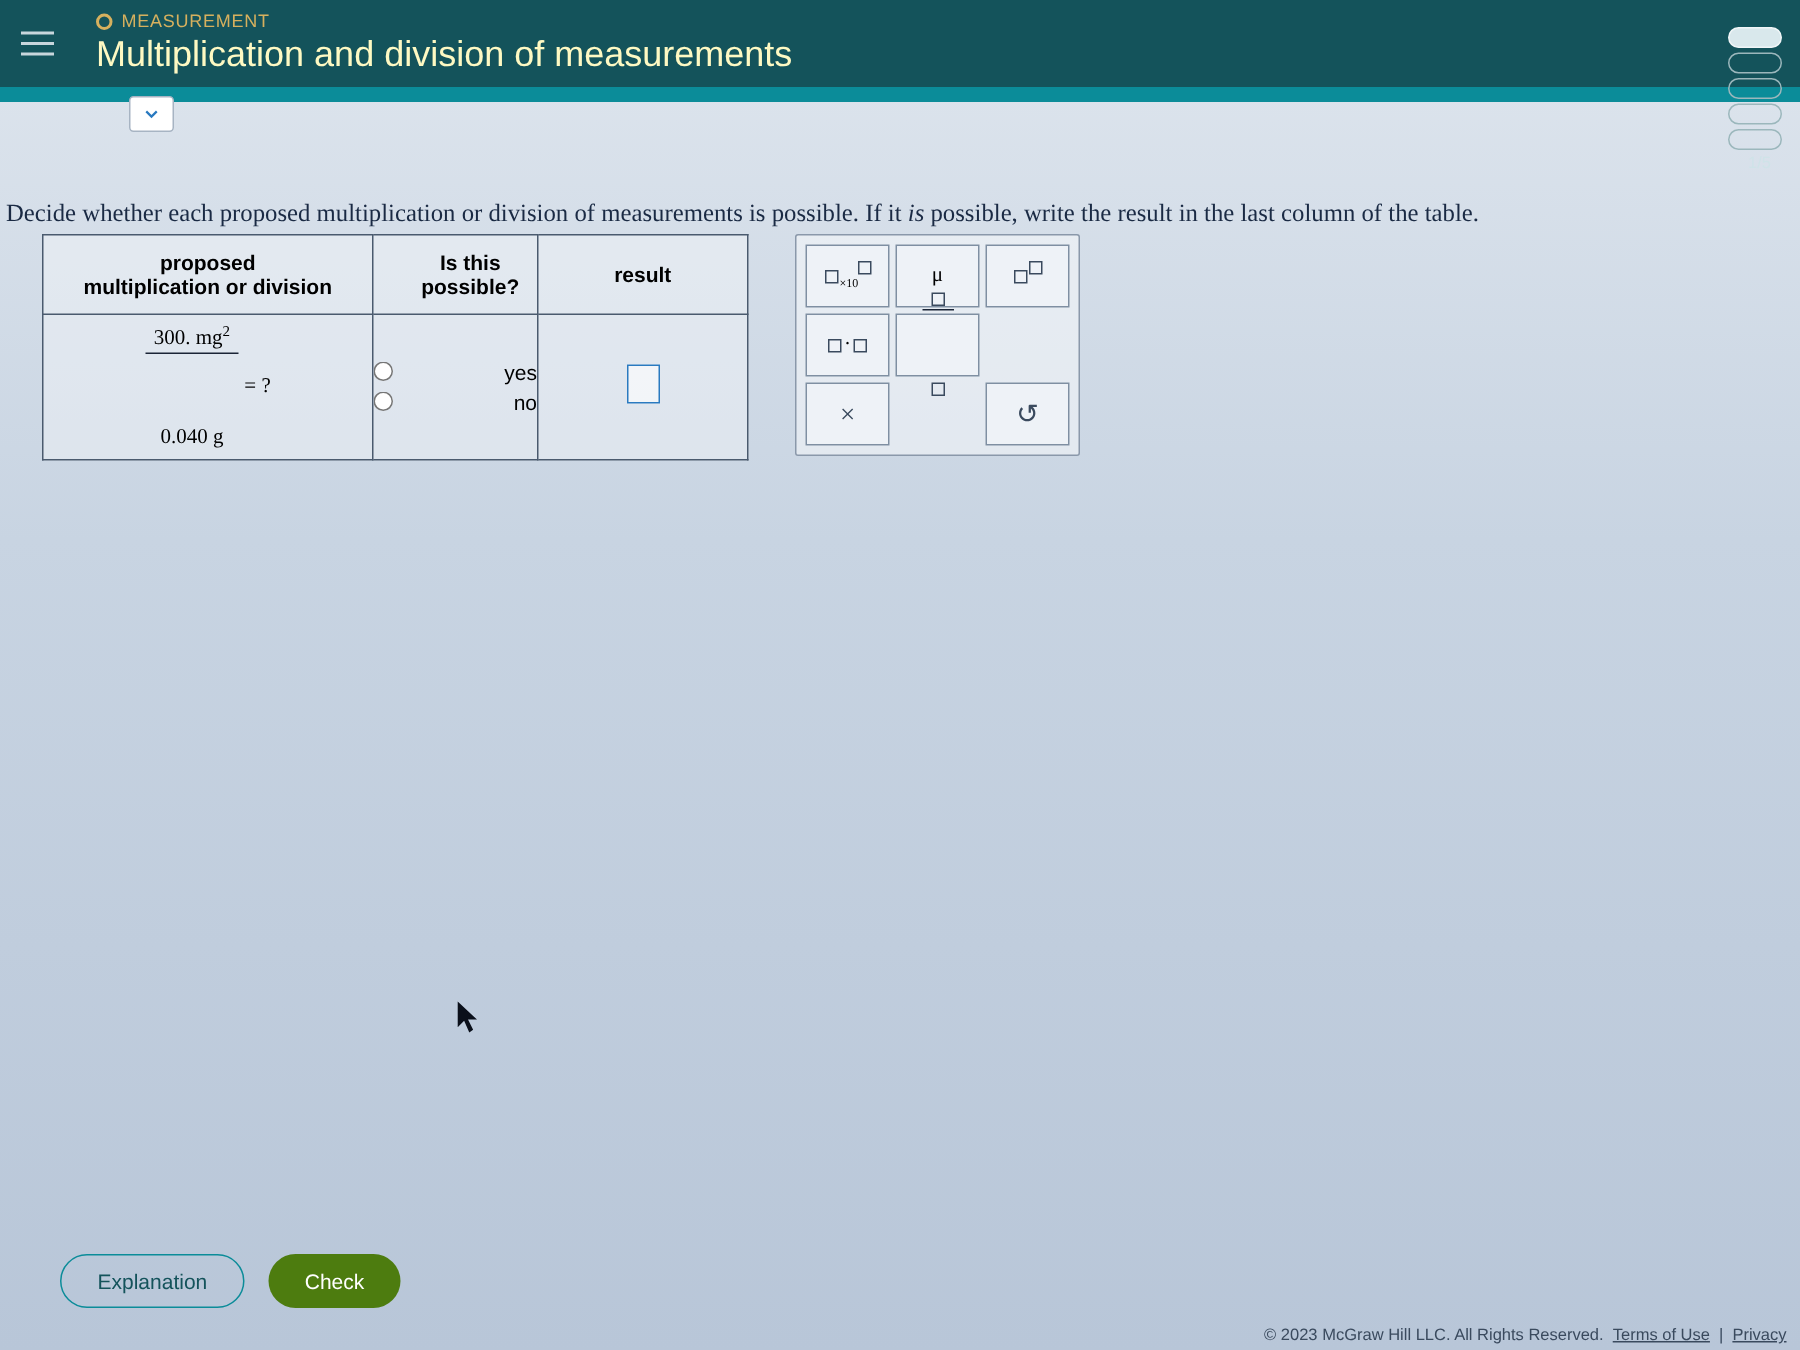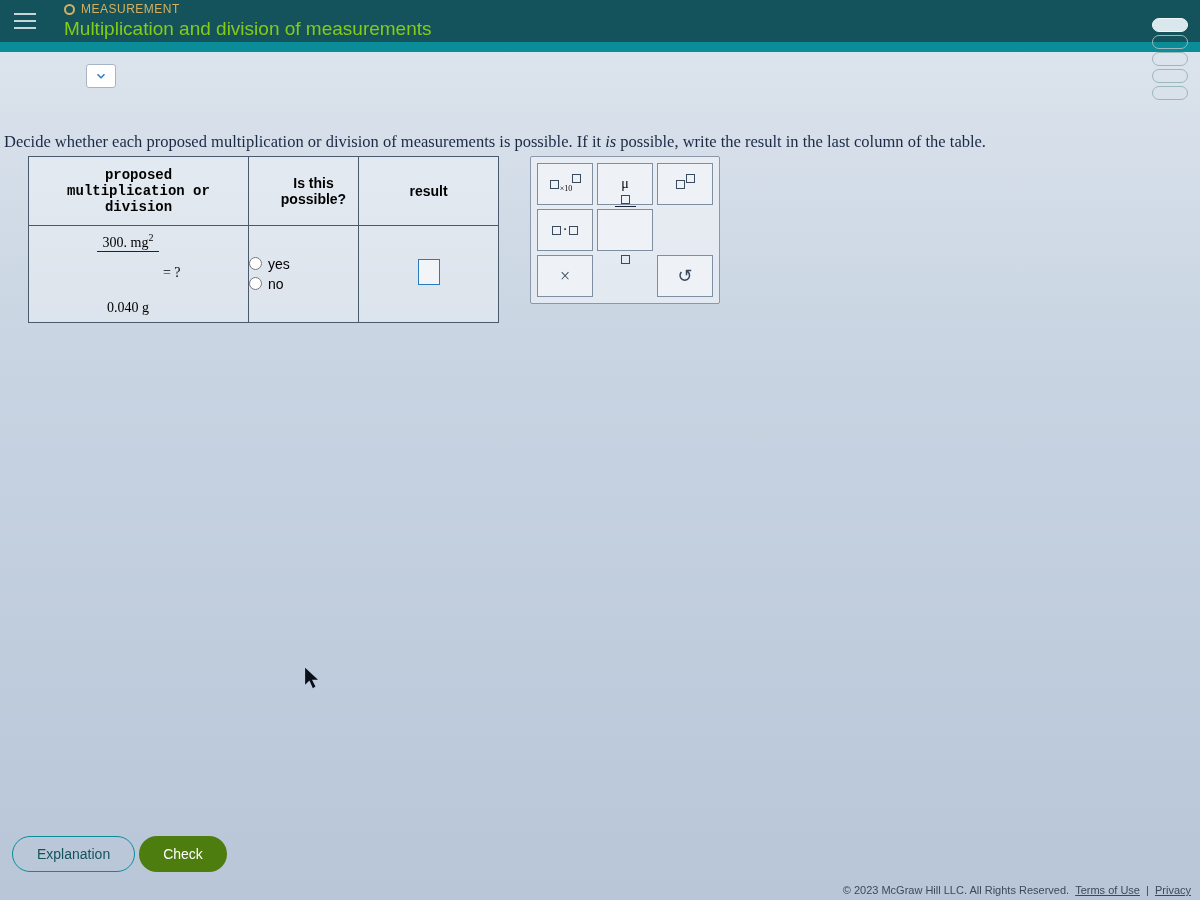--- a/index.html
+++ b/index.html
@@ -2,62 +2,62 @@
 <html><head>
 <meta charset="utf-8">
 <style>
   * { box-sizing: border-box; margin: 0; padding: 0; }
   body {
     font-family: "Segoe UI", Arial, sans-serif;
     background: linear-gradient(180deg, #dfe6ee 0%, #c8d4e2 40%, #b8c6d8 100%);
     width: 1200px; height: 900px; overflow: hidden; position: relative;
   }
   .topbar {
-    background: #14535b; height: 42px; color: #fff; display: flex; align-items: center;
+    background: #14535b; height: 58px; color: #fff; display: flex; align-items: center;
     padding: 0 14px; position: relative;
   }
   .hamburger { width: 22px; height: 16px; display:flex; flex-direction:column; justify-content:space-between; cursor:pointer; margin-right:28px;}
   .hamburger span { display:block; height:2px; background:#c8d6dc; width:100%;}
   .titleblock { display:flex; flex-direction:column; }
   .crumb { font-size:12px; letter-spacing:0.5px; color:#d6b05e; display:flex; align-items:center; gap:6px;}
   .crumb .ring { width:11px; height:11px; border:2px solid #d6b05e; border-radius:50%; display:inline-block;}
-  .lesson-title { font-size:19px; color:#84cc16; font-weight:400; margin-top:2px;}
+  .lesson-title { font-size:24px; color:#fef9c3; font-weight:400; margin-top:2px;}
   .progress { position:absolute; right:12px; top:18px; display:flex; align-items:center; gap:3px;flex-direction:column;}
   .seg { width:36px; height:14px; border:1.5px solid #9bb7bc; border-radius:7px; }
   .seg.filled { background:#d9e8ec; border-color:#f0f5f7;}
   .pcount { font-size:11px; color:#cfe3e8; margin-left:6px;}
   .tealstrip { height:10px; background:#0b8c99; }
   .toggle { position:absolute; left:86px; top:64px; width:30px; height:24px; background:#fff; border:1px solid #a7b4c3; border-radius:3px; display:flex; align-items:center; justify-content:center; cursor:pointer;}
   .toggle svg { width:14px; height:14px; }
   .instruction { position:absolute; top:100px; left:4px; right:4px; font-size:16.5px; color:#1a2a44; font-family: Georgia, 'Times New Roman', serif; margin-top: 32px;}
   .instruction .it { font-style:italic;}
   
   .worktable { position:absolute; top:156px; left:28px; border-collapse:collapse; background:rgba(255,255,255,0.35);}
   .worktable th, .worktable td { border:1.5px solid #4a5a6e; text-align:center; font-size:14px;}
   .worktable th { padding:10px 8px; font-weight:700; font-family:Arial,sans-serif;}
-  .worktable th.c1{ width:220px;font-family:Liberation Mono, monospace;} .worktable th.c2{width:110px;padding-left:28px;} .worktable th.c3{width:140px;}
+  .worktable th.c1{ width:220px;} .worktable th.c2{width:110px;padding-left:28px;} .worktable th.c3{width:140px;}
   .worktable td { height:74px; }
   .expr { font-family: 'Cambria Math','Times New Roman',serif; font-size:16px; padding:6px;}
   .frac { display:inline-block; vertical-align:middle; text-align:center;}
   .frac .num{ display:block; padding:0 6px; border-bottom:1.3px solid #1a2436;}
   .frac .den{ display:block; padding:0 6px;margin-top:48px;}
   .sup{ font-size:10px; vertical-align:super;}
-  .radio-row{ display:flex; align-items:center; gap:6px; justify-content:flex-start; margin:4px 0;}
+  .radio-row{ display:flex; align-items:center; gap:6px; justify-content:space-between; margin:4px 0;}
   .radio-row input{ width:13px; height:13px; accent-color:#2a7ac0; cursor:pointer;}
   .radio-row label{ font-size:14px; cursor:pointer;}
   .rbox{ width:22px; height:26px; border:1.5px solid #2a7ac0; display:inline-block; cursor:text; background:rgba(255,255,255,0.6);}
   
   .palette { position:absolute; top:156px; left:530px; width:190px; background:rgba(255,255,255,0.45); border:1px solid #8a98aa; border-radius:2px; padding:6px; display:grid; grid-template-columns:repeat(3,1fr); gap:4px;}
   .pbtn{ height:42px; border:1px solid #7f8fa2; background:#eef2f7; display:flex; align-items:center; justify-content:center; font-size:14px; cursor:pointer; font-family:'Times New Roman',serif; position:relative;}
   .pbtn .mini{ font-size:9px; border:1px solid #3a4a5e; width:9px; height:9px; display:inline-block;}
   .pbtn .minisup{ position:relative; top:-6px; left:1px;}
   .pbtn .minisub{ position:relative; top:4px; left:1px; font-size:8px;}
   .palette .blank { visibility:hidden;}
   
-  .bottombar{ position:absolute; left:12px; bottom:28px; display:flex; gap:4px;justify-content:space-between;}
+  .bottombar{ position:absolute; left:40px; bottom:28px; display:flex; gap:16px;justify-content:space-between;}
   .btn{ padding:9px 24px; border-radius:18px; font-size:14px; cursor:pointer; border:1.5px solid #0b8c99;}
   .btn.outline{ background:transparent; color:#14535b;}
   .btn.solid{ background:#4d7c0f; color:#fff; border:none;}
   
   .footer { position:absolute; bottom:4px; right:6px; font-size:11px; color:#3a4a5e;}
   .footer a{ color:#3a4a5e; text-decoration:underline; cursor:pointer; margin:0 3px;}
   
   .cursor-arrow{ position:absolute; left:303px; top:666px; width:18px; height:24px; pointer-events:none;}
 </style>
 </head>

